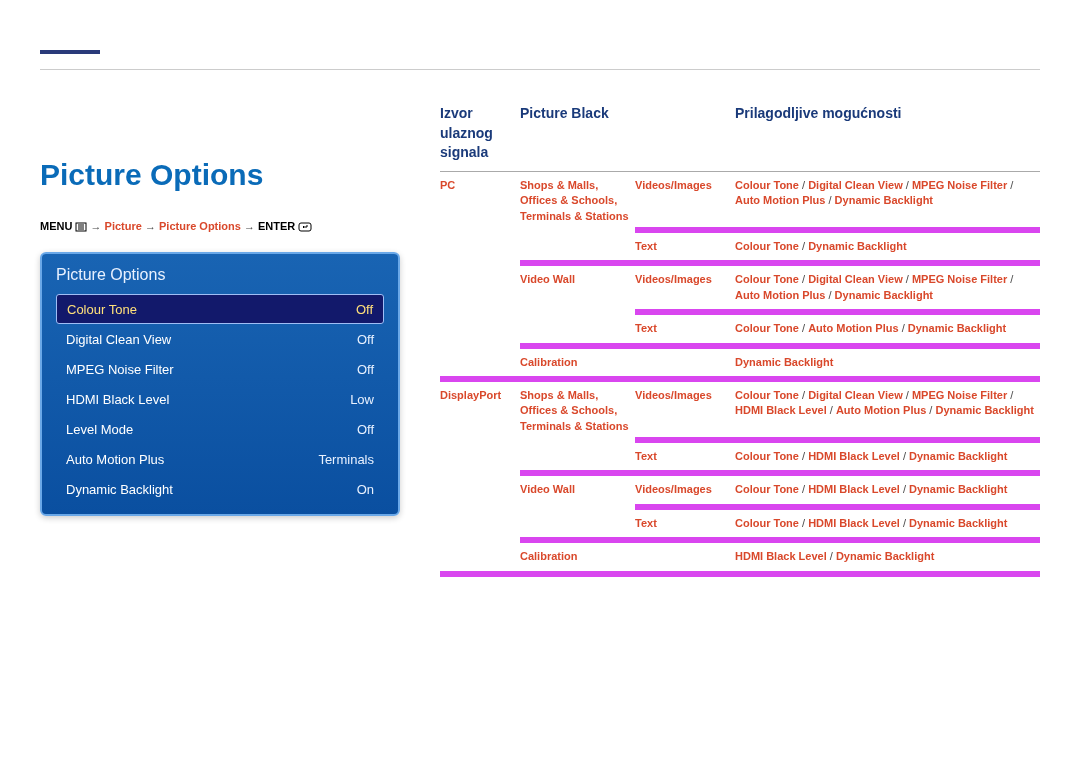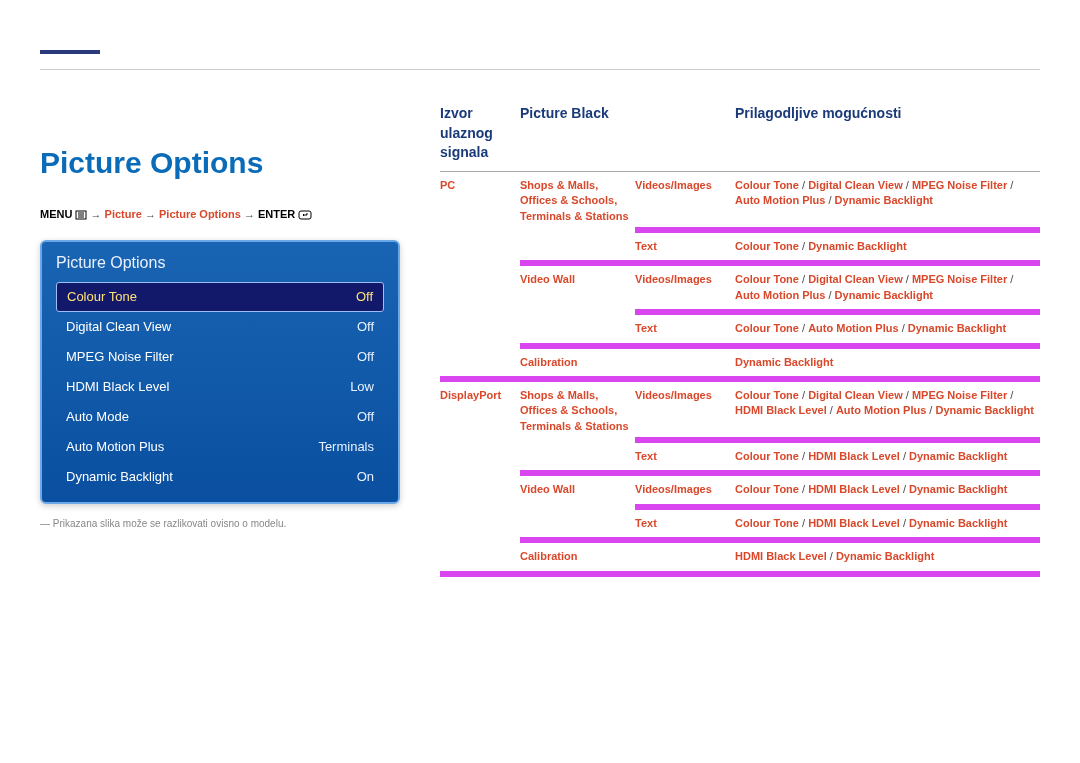--- a/index.html
+++ b/index.html
@@ -143,35 +143,34 @@
           </div>
           <div class="osd-row">
             <span>MPEG Noise Filter</span>
             <span class="osd-val">Off</span>
           </div>
           <div class="osd-row">
             <span>HDMI Black Level</span>
             <span class="osd-val">Low</span>
           </div>
           <div class="osd-row">
-            <span>Auto Mode</span>
+            <span>Level Mode</span>
             <span class="osd-val">Off</span>
           </div>
           <div class="osd-row">
             <span>Auto Motion Plus</span>
             <span class="osd-val">Terminals</span>
           </div>
           <div class="osd-row">
             <span>Dynamic Backlight</span>
             <span class="osd-val">On</span>
           </div>
         </div>
     </div>
 
-    <div class="footnote">― <span>Prikazana slika može se razlikovati ovisno o modelu.</span></div>
   </div>
 
   <div class="right-col">
     <table class="tbl">
       <colgroup>
           <col class="c1">
           <col class="c2">
           <col class="c3">
           <col>
         </colgroup>

